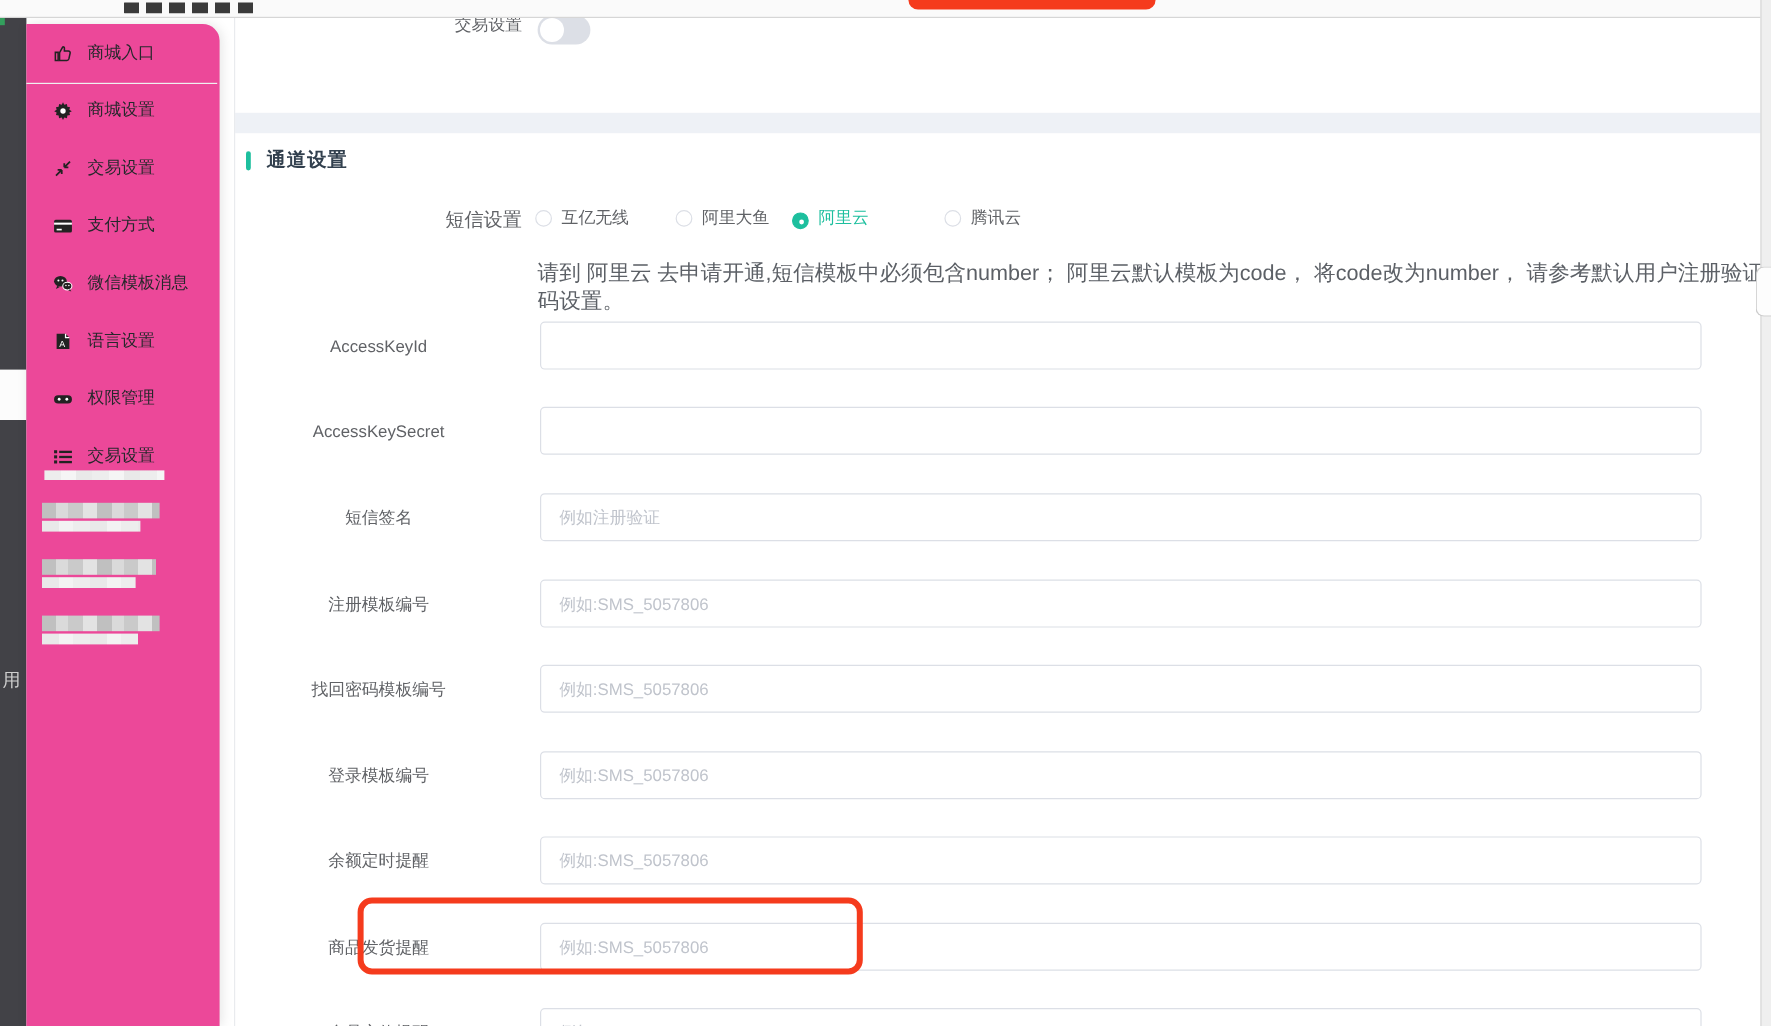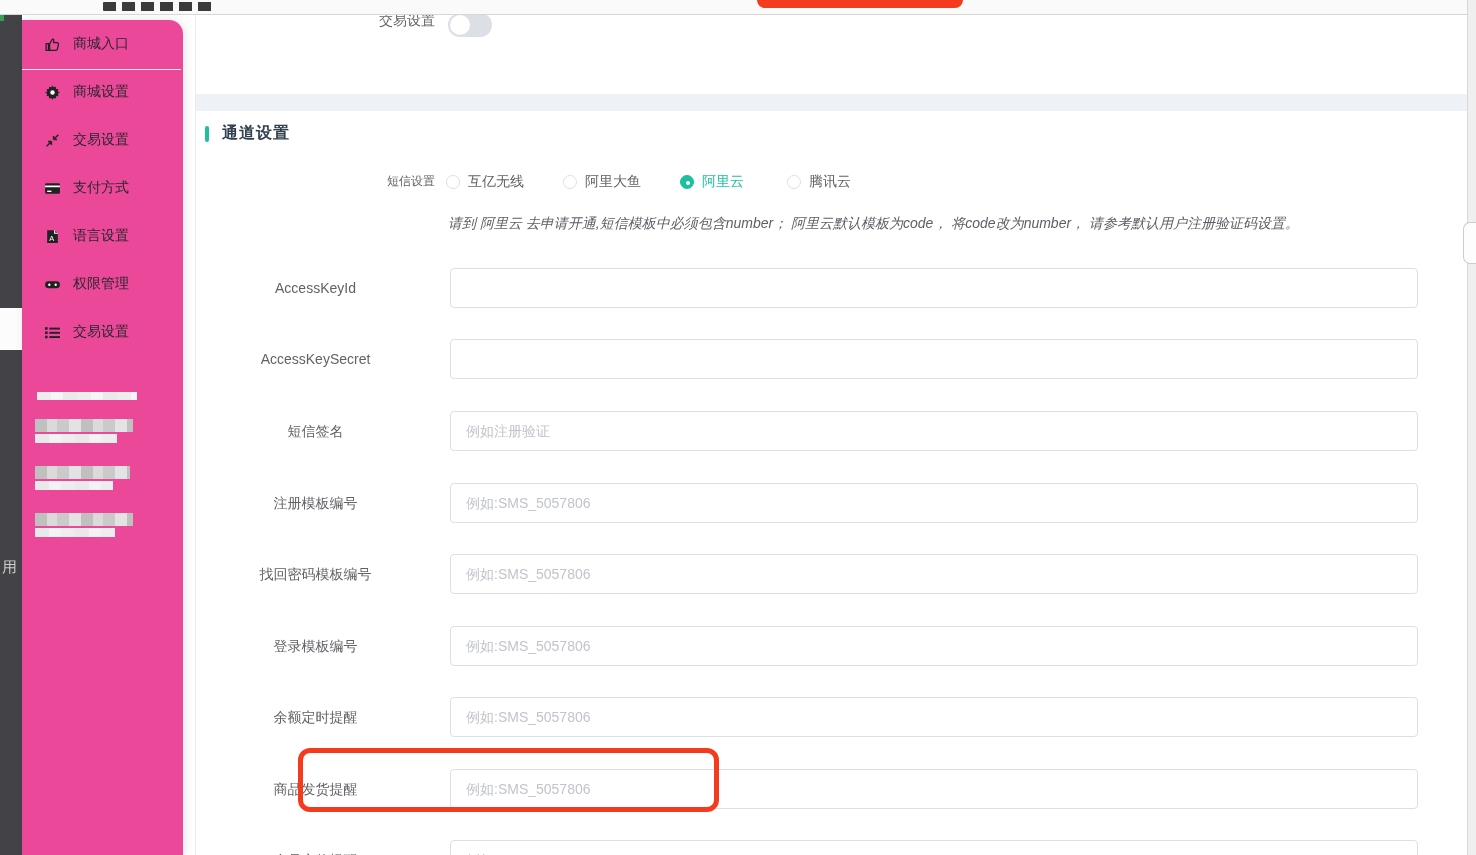--- a/index.html
+++ b/index.html
@@ -55,31 +55,31 @@
   .toggle-knob { position:absolute; top:2px; left:2px; width:20px; height:20px;
             background:#fff; border-radius:50%; }
 
   .gray-band { position:absolute; top:79px; left:0; width:1280px; height:17px; background:#eef1f6; }
 
   .section-header { position:absolute; top:108px; left:9px; display:flex; align-items:center; }
   .section-bar { width:4px; height:16px; background:#1dbf9e; border-radius:2px; margin-right:13px; }
   .section-title { font-size:16px; font-weight:bold; color:#32404e; letter-spacing:1px; }
 
   .radio-row { position:absolute; top:158px; left:0; width:1280px; height:18px; }
-  .radio-label { position:absolute; left:0; width:239px; text-align:right; font-size:12px; color:#606266; }
+  .radio-label { position:absolute; left:0; width:239px; text-align:right; font-size:16px; color:#606266; }
   .radio-item { position:absolute; display:flex; align-items:center; cursor:pointer; }
   .radio-dot { width:14px; height:14px; border:1px solid #dcdfe6; border-radius:50%;
             background:#fff; margin-right:8px; }
   .radio-item.selected .radio-dot { background:#1dbf9e; border-color:#1dbf9e; position:relative; }
   .radio-item.selected .radio-dot::after { content:""; position:absolute; left:5px; top:5px;
             width:4px; height:4px; border-radius:50%; background:#fff; }
   .radio-text { font-size:14px; color:#606266; }
   .radio-item.selected .radio-text { color:#1dbf9e; }
 
-  .helper-text { position:absolute; top:200px; left:252px; font-size:14px; color:#5c6066;font-style:italic; }
+  .helper-text { position:absolute; top:200px; left:252px; font-size:18px; color:#5c6066; }
 
   .field-row { position:absolute; left:0; width:1280px; height:40px; }
   .flabel { position:absolute; left:0; width:239px; line-height:40px; text-align:center;
             font-size:14px; color:#606266; }
   .finput { position:absolute; left:254px; top:0; width:968px; height:40px;
             border:1px solid #dcdfe6; border-radius:4px; padding:0 15px;
             font-size:14px; color:#303133; outline:none; background:#fff;
             font-family:"Liberation Sans","DejaVu Sans",sans-serif; }
   .finput::placeholder { color:#c0c4cc; opacity:1; }
 
@@ -145,20 +145,35 @@
       <span class="icon">
         <svg width="17" height="17" viewBox="0 0 16 16">
             <rect x="1" y="3" width="14" height="10" rx="1.3" fill="#222"></rect>
             <rect x="1" y="5.2" width="14" height="1.6" fill="#fff"></rect>
             <rect x="3" y="10" width="4" height="1.3" fill="#fff"></rect>
           </svg>
       </span>
       <span>支付方式</span>
     </div>
 
+    <div class="side-item">
+      <span class="icon">
+        <svg width="17" height="17" viewBox="0 0 16 16">
+            <ellipse cx="6" cy="6" rx="5" ry="4.2" fill="#222"></ellipse>
+            <path d="M3.5 9.5L2.5 12l3-1.4z" fill="#222"></path>
+            <circle cx="4.4" cy="5.4" r=".8" fill="#fff"></circle>
+            <circle cx="7.6" cy="5.4" r=".8" fill="#fff"></circle>
+            <ellipse cx="11.4" cy="9.8" rx="3.6" ry="3" fill="#222" stroke="#fff" stroke-width=".8"></ellipse>
+            <path d="M13.6 12.2l.9 1.8-2.4-1z" fill="#222"></path>
+            <circle cx="10.3" cy="9.4" r=".6" fill="#fff"></circle>
+            <circle cx="12.6" cy="9.4" r=".6" fill="#fff"></circle>
+          </svg>
+      </span>
+      <span>微信模板消息</span>
+    </div>
 
     <div class="side-item">
       <span class="icon">
         <svg width="17" height="17" viewBox="0 0 16 16">
             <path d="M3 2h7l3 3v9H3z" fill="#222"></path>
             <path d="M10 2v3h3" fill="none" stroke="#fff" stroke-width="1"></path>
             <text x="5" y="12" font-size="7" fill="#fff" font-family="sans-serif">A</text>
           </svg>
       </span>
       <span>语言设置</span>
@@ -224,21 +239,21 @@
   <div class="radio-row">
     <div class="radio-label">短信设置</div>
     <div class="radio-item" style="left:250px;">
       <span class="radio-dot"></span>
       <span class="radio-text">互亿无线</span>
     </div>
     <div class="radio-item" style="left:367px;">
       <span class="radio-dot"></span>
       <span class="radio-text">阿里大鱼</span>
     </div>
-    <div class="radio-item selected" style="left:484px;">
+    <div class="radio-item selected" style="left:464px;align-items:flex-end;">
       <span class="radio-dot"></span>
       <span class="radio-text">阿里云</span>
     </div>
     <div class="radio-item" style="left:591px;">
       <span class="radio-dot"></span>
       <span class="radio-text">腾讯云</span>
     </div>
   </div>
 
   <div class="helper-text">请到 阿里云 去申请开通,短信模板中必须包含number； 阿里云默认模板为code， 将code改为number， 请参考默认用户注册验证码设置。</div>

